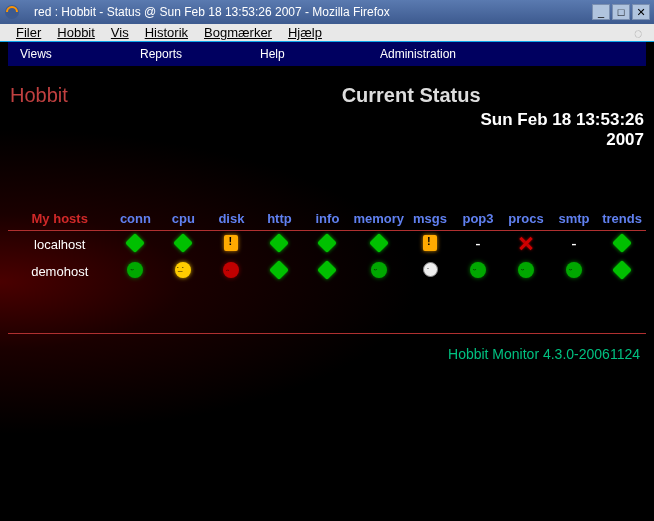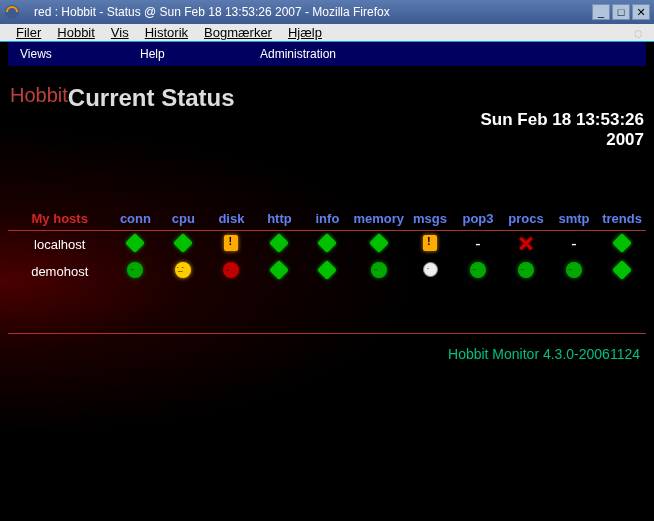--- a/index.html
+++ b/index.html
@@ -13,21 +13,21 @@
 .tb-btn { width: 18px; height: 16px; background: #b0c4de; color: #000; font-size: 11px; display: flex; align-items: center; justify-content: center; border: 1px solid #7a8fb0; cursor: pointer; }
 .menubar { background: #e8e8e8; height: 18px; display: flex; align-items: center; padding: 0 8px; font-size: 13px; color: #000; border-bottom: 1px solid #0ea5e9; }
 .menu-item { padding: 2px 8px; cursor: pointer; }
 .menu-item .ul { text-decoration: underline; }
 .throbber { margin-left: auto; width: 16px; height: 16px; color: #888; display: flex; align-items: center; justify-content: center; font-size: 14px; }
 .content { flex: 1; background: radial-gradient(ellipse at left center, #4a0000 0%, #1a0000 20%, #000 45%); color: #fff; padding: 0 8px 8px 8px; overflow: hidden; }
 .navbar { background: #000060; display: flex; height: 24px; align-items: center; }
 .nav-item { color: #fff; font-size: 12px; padding: 4px 0; width: 120px; text-align: left; padding-left: 12px; cursor: pointer; }
 .header-row { display: flex; align-items: flex-start; padding: 18px 2px 8px 2px; }
 .brand { color: #c04040; font-size: 20px; font-weight: normal; }
-.status-title { flex: 1; text-align: left; color: #ddd; font-size: 24px; font-weight: bold; }
+.status-title { flex: 1; text-align: right; color: #ddd; font-size: 20px; font-weight: bold; }
 .timestamp { color: #fff; font-size: 17px; font-weight: bold; text-align: right; line-height: 1.2; margin-top: 26px; }
 .spacer-lg { height: 48px; }
 .hosts-table { width: 100%; border-collapse: collapse; }
 .hosts-table th, .hosts-table td { padding: 4px 2px; text-align: center; font-size: 13px; }
 .section-head { color: #d02828; font-size: 20px; text-align: left; padding-right: 8px; white-space: nowrap; }
 .col-link { color: #6080f0; cursor: pointer; font-size: 13px; }
 .host-name { color: #fff; font-size: 17px; text-align: left; padding-left: 12px; }
 .hr-red { border: 0; border-top: 1px solid #b03030; height: 1px; }
 .hr-cell { padding: 0 !important; }
 .status-cell { width: 48px; }
@@ -77,20 +77,21 @@
     <span class="menu-item"><span class="ul">Vis</span></span>
     <span class="menu-item"><span class="ul">Historik</span></span>
     <span class="menu-item"><span class="ul">Bogmærker</span></span>
     <span class="menu-item"><span class="ul">Hjælp</span></span>
     <span class="throbber">◌</span>
   </div>
 
   <div class="content">
     <div class="navbar">
       <div class="nav-item">Views</div>
+      <div class="nav-item">Reports</div>
       <div class="nav-item">Help</div>
       <div class="nav-item">Administration</div>
     </div>
 
     <div class="header-row">
       <div class="brand">Hobbit</div>
       <div class="status-title">Current Status</div>
       <div class="timestamp">
         <div>Sun Feb 18 13:53:26</div>
         <div>2007</div>

